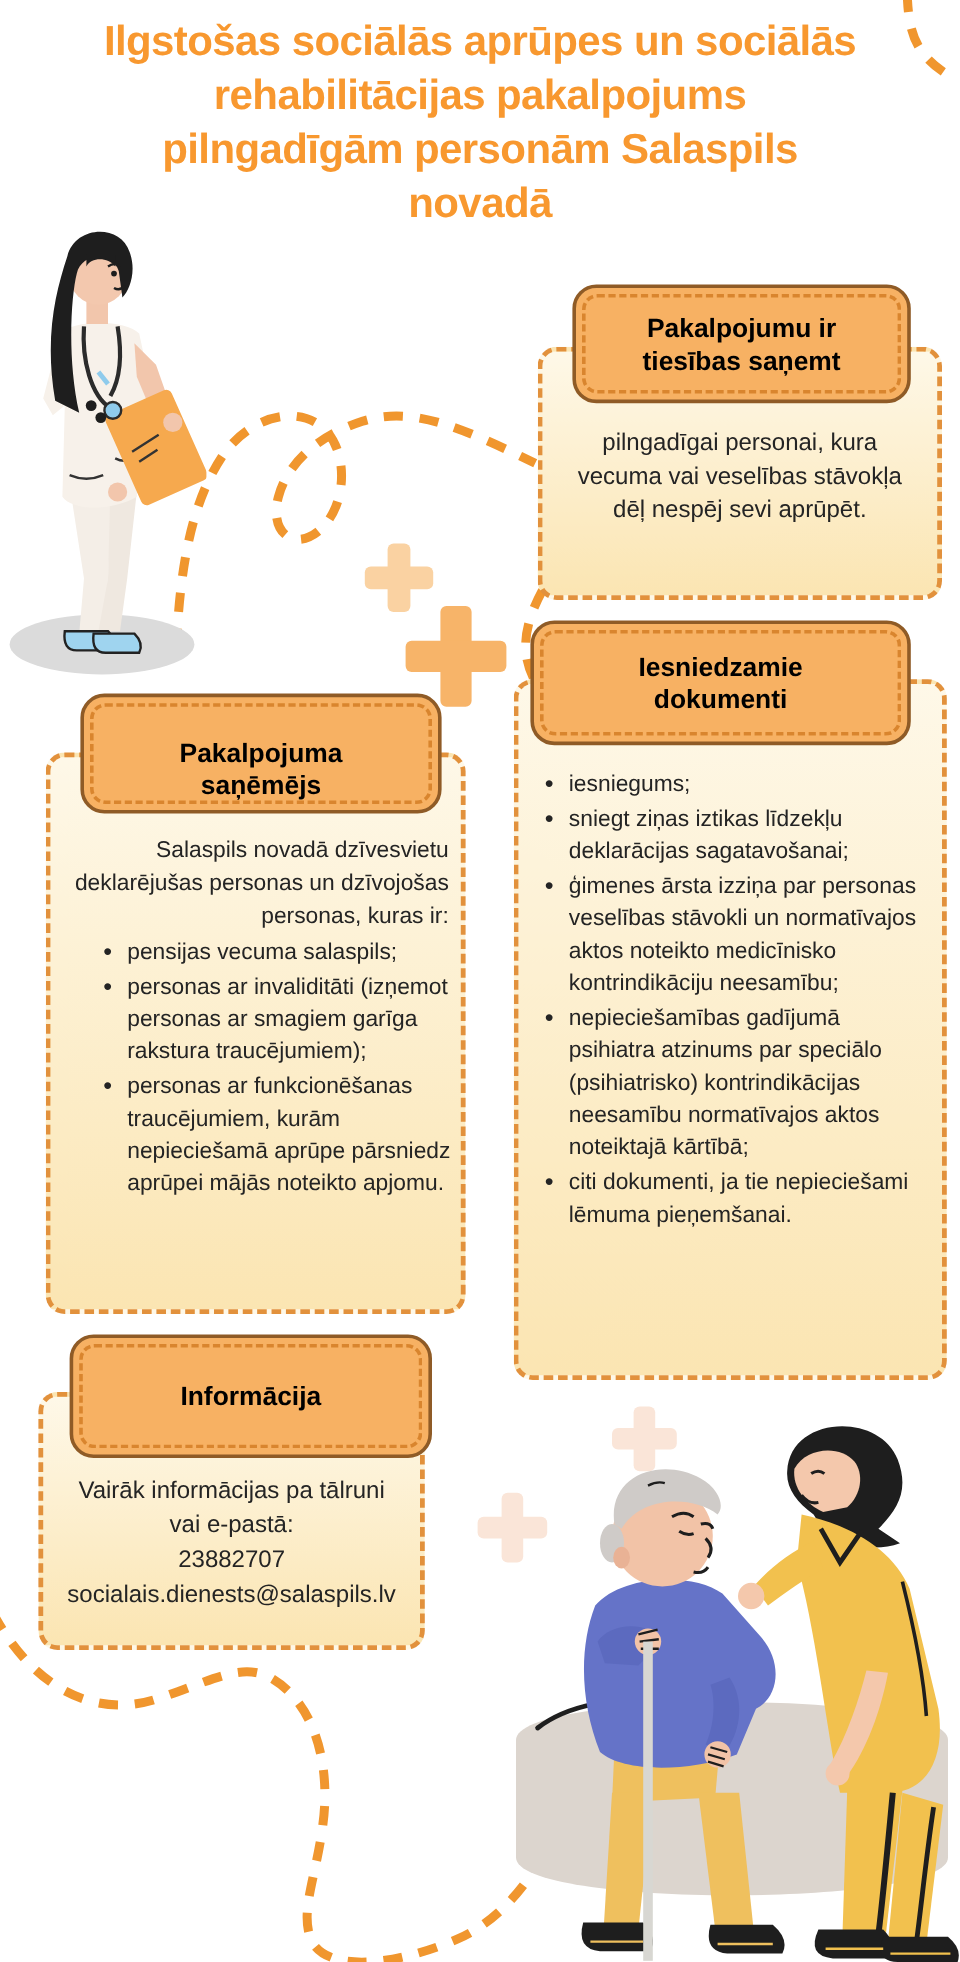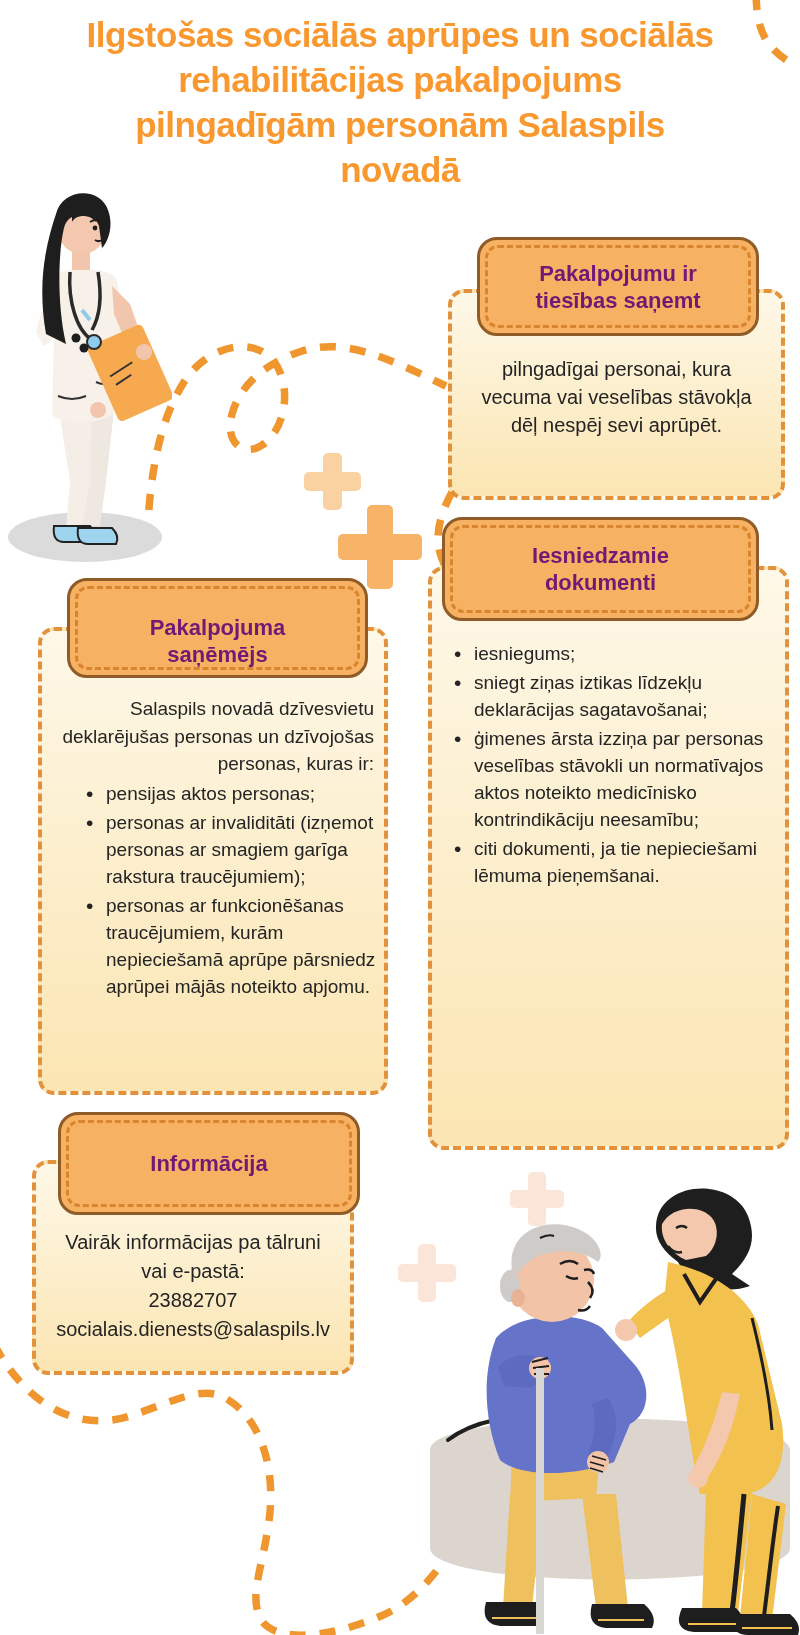--- a/index.html
+++ b/index.html
@@ -17,21 +17,21 @@
   .plus{position:absolute;z-index:1;}
   .plus::before{content:"";position:absolute;left:34%;top:0;width:32%;height:100%;background:var(--c);border-radius:5px;}
   .plus::after{content:"";position:absolute;top:34%;left:0;height:32%;width:100%;background:var(--c);border-radius:5px;}
 
   
   .card-body{position:absolute;z-index:2;border:4px dashed #E2913C;border-radius:16px;
              background:linear-gradient(180deg,#FEF8E8 0%,#FBE5B2 100%);box-sizing:border-box;}
   .card-header{position:absolute;z-index:4;background:#F7B163;border:3px solid #8F5B26;border-radius:20px;
                display:flex;align-items:center;justify-content:center;box-sizing:border-box;}
   .card-header::before{content:"";position:absolute;inset:5px;border:3px dashed #D9852E;border-radius:13px;}
-  .hdr-text{position:relative;font-weight:bold;font-size:22px;line-height:27px;color:#701a75;text-align:center;}
+  .hdr-text{position:relative;font-weight:bold;font-size:22px;line-height:27px;color:#000000;text-align:center;}
 
   .body-text{color:#242424;font-size:20px;line-height:28px;text-align:center;}
   #eligibility-body .body-text{padding:62px 22px 0;}
 
   .list{margin:0;padding:0;list-style:none;}
   .list li{position:relative;padding-left:20px;margin-bottom:2px;color:#242424;font-size:19px;line-height:27px;text-align:left;}
   .list li::before{content:"\2022";position:absolute;left:0;top:0;font-size:21px;line-height:27px;color:#242424;}
 
   #documents-body .list{padding:70px 16px 0 22px;}
   #recipient-body .intro{padding:64px 10px 0 16px;color:#242424;font-size:19px;line-height:27.5px;text-align:right;}
@@ -117,31 +117,32 @@
   </div>
   <div class="card-header" style="left:477px;top:237px;width:282px;height:99px;">
     <span class="hdr-text" style="max-width:240px;">Pakalpojumu ir tiesības saņemt</span>
   </div>
 
   <div class="card-body" id="documents-body" style="left:428px;top:566px;width:361px;height:584px;">
     <ul class="list">
       <li>iesniegums;</li>
       <li>sniegt ziņas iztikas līdzekļu deklarācijas sagatavošanai;</li>
       <li>ģimenes ārsta izziņa par personas veselības stāvokli un normatīvajos aktos noteikto medicīnisko kontrindikāciju neesamību;</li>
+      <li>nepieciešamības gadījumā psihiatra atzinums par speciālo (psihiatrisko) kontrindikācijas neesamību normatīvajos aktos noteiktajā kārtībā;</li>
       <li>citi dokumenti, ja tie nepieciešami lēmuma pieņemšanai.</li>
     </ul>
   </div>
   <div class="card-header" style="left:442px;top:517px;width:317px;height:104px;">
     <span class="hdr-text" style="max-width:220px;">Iesniedzamie dokumenti</span>
   </div>
 
   <div class="card-body" id="recipient-body" style="left:38px;top:627px;width:350px;height:468px;">
     <div class="intro">Salaspils novadā dzīvesvietu deklarējušas personas un dzīvojošas personas, kuras ir:</div>
     <ul class="list">
-      <li>pensijas aktos personas;</li>
+      <li>pensijas vecuma salaspils;</li>
       <li>personas ar invaliditāti (izņemot personas ar smagiem garīga rakstura traucējumiem);</li>
       <li>personas ar funkcionēšanas traucējumiem, kurām nepieciešamā aprūpe pārsniedz aprūpei mājās noteikto apjomu.</li>
     </ul>
   </div>
   <div class="card-header" style="left:67px;top:578px;width:301px;height:100px;">
     <span class="hdr-text" style="max-width:200px;margin-top:25px;">Pakalpojuma saņēmējs</span>
   </div>
 
   <div class="card-body" id="info-body" style="left:32px;top:1160px;width:322px;height:215px;">
     <div class="info-lines">

